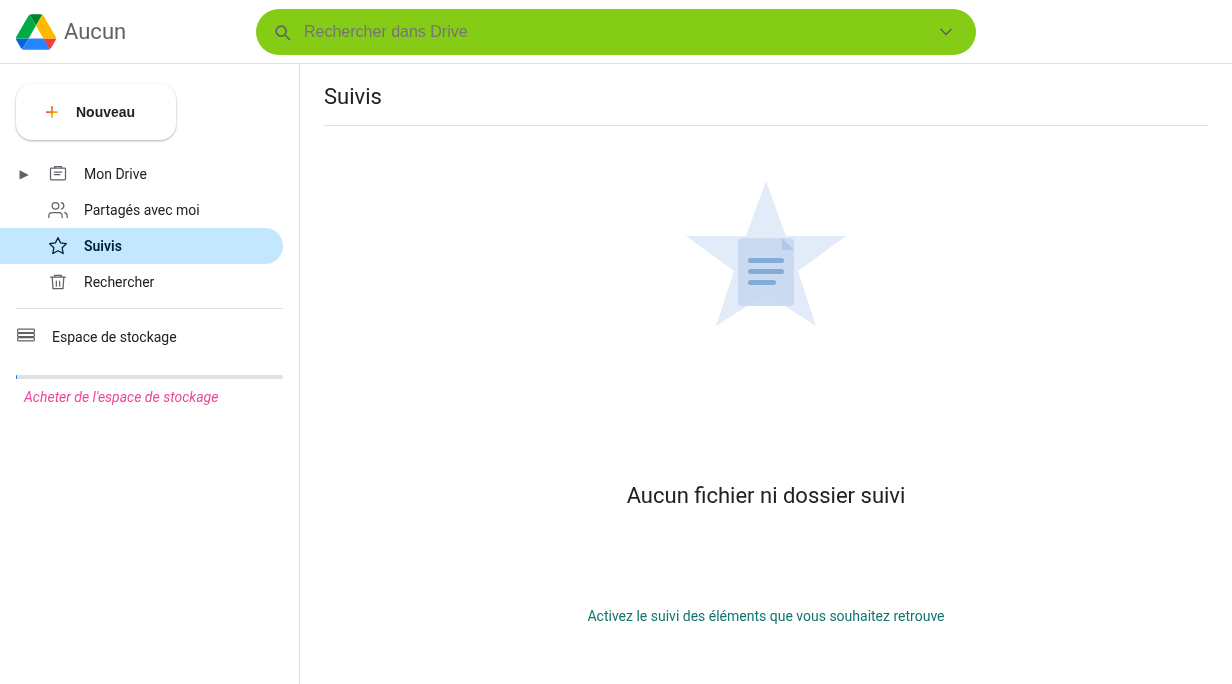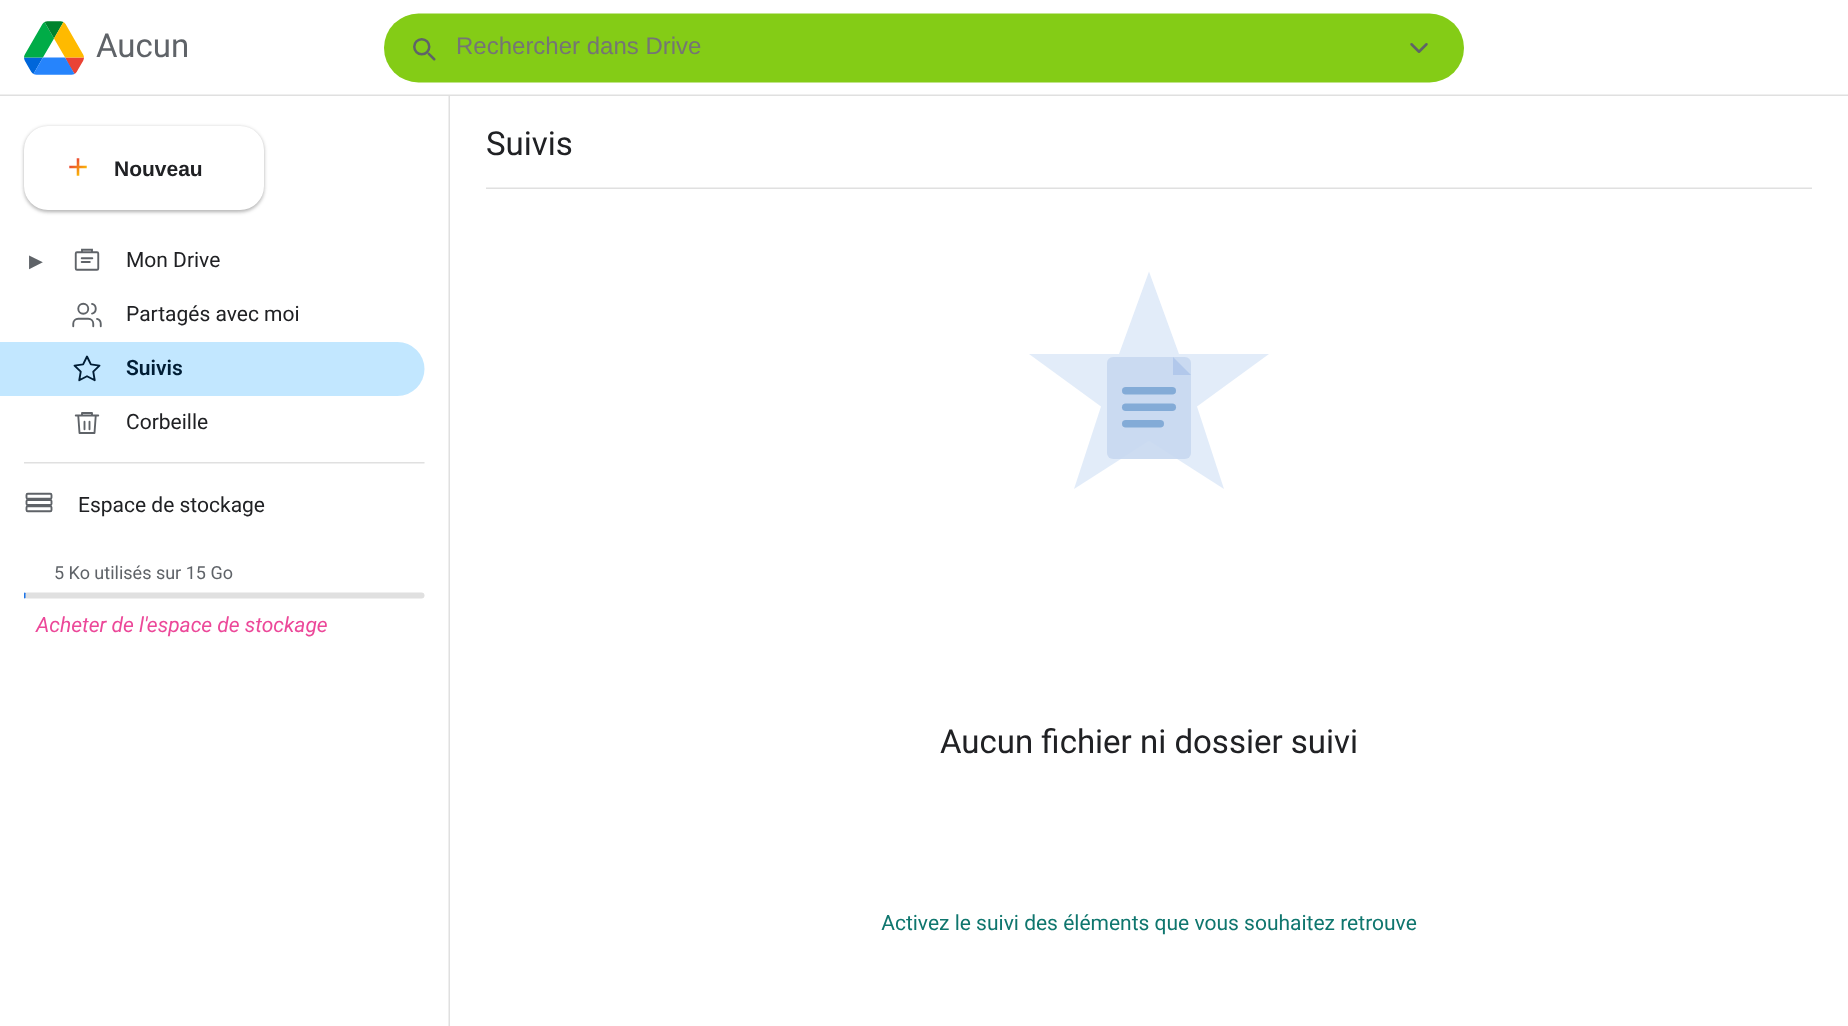--- a/index.html
+++ b/index.html
@@ -326,38 +326,37 @@
     </div>
 
     <div class="nav-item">
       <span class="nav-expand" style="visibility:hidden">▶</span>
       <span class="nav-icon">
         <svg width="20" height="20" viewBox="0 0 24 24" fill="none">
           <path d="M3 6h18M8 6V4h8v2M19 6l-1 14H6L5 6" stroke="#5f6368" stroke-width="1.5" stroke-linecap="round" stroke-linejoin="round"></path>
           <path d="M10 11v6M14 11v6" stroke="#5f6368" stroke-width="1.5" stroke-linecap="round"></path>
         </svg>
       </span>
-      <span>Corbeille</span>
+      <span>Rechercher</span>
     </div>
 
     <div class="sidebar-divider"></div>
 
     <div class="storage-section">
       <div class="storage-label">
         <span class="storage-icon">
           <svg width="20" height="20" viewBox="0 0 24 24" fill="none">
             <rect x="2" y="5" width="20" height="4" rx="1" stroke="#5f6368" stroke-width="1.5"></rect>
             <rect x="2" y="10" width="20" height="4" rx="1" stroke="#5f6368" stroke-width="1.5"></rect>
             <rect x="2" y="15" width="20" height="4" rx="1" stroke="#5f6368" stroke-width="1.5"></rect>
           </svg>
         </span>
         <span>Espace de stockage</span>
       </div>
     </div>
-    <div class="storage-used">5 Ko utilisés sur 15 Go</div>
     <div class="storage-bar-container">
       <div class="storage-bar-fill"></div>
     </div>
     <a class="buy-storage-link">
       <span>Acheter de l'espace de
 stockage</span>
     </a>
 
   </div>
 

